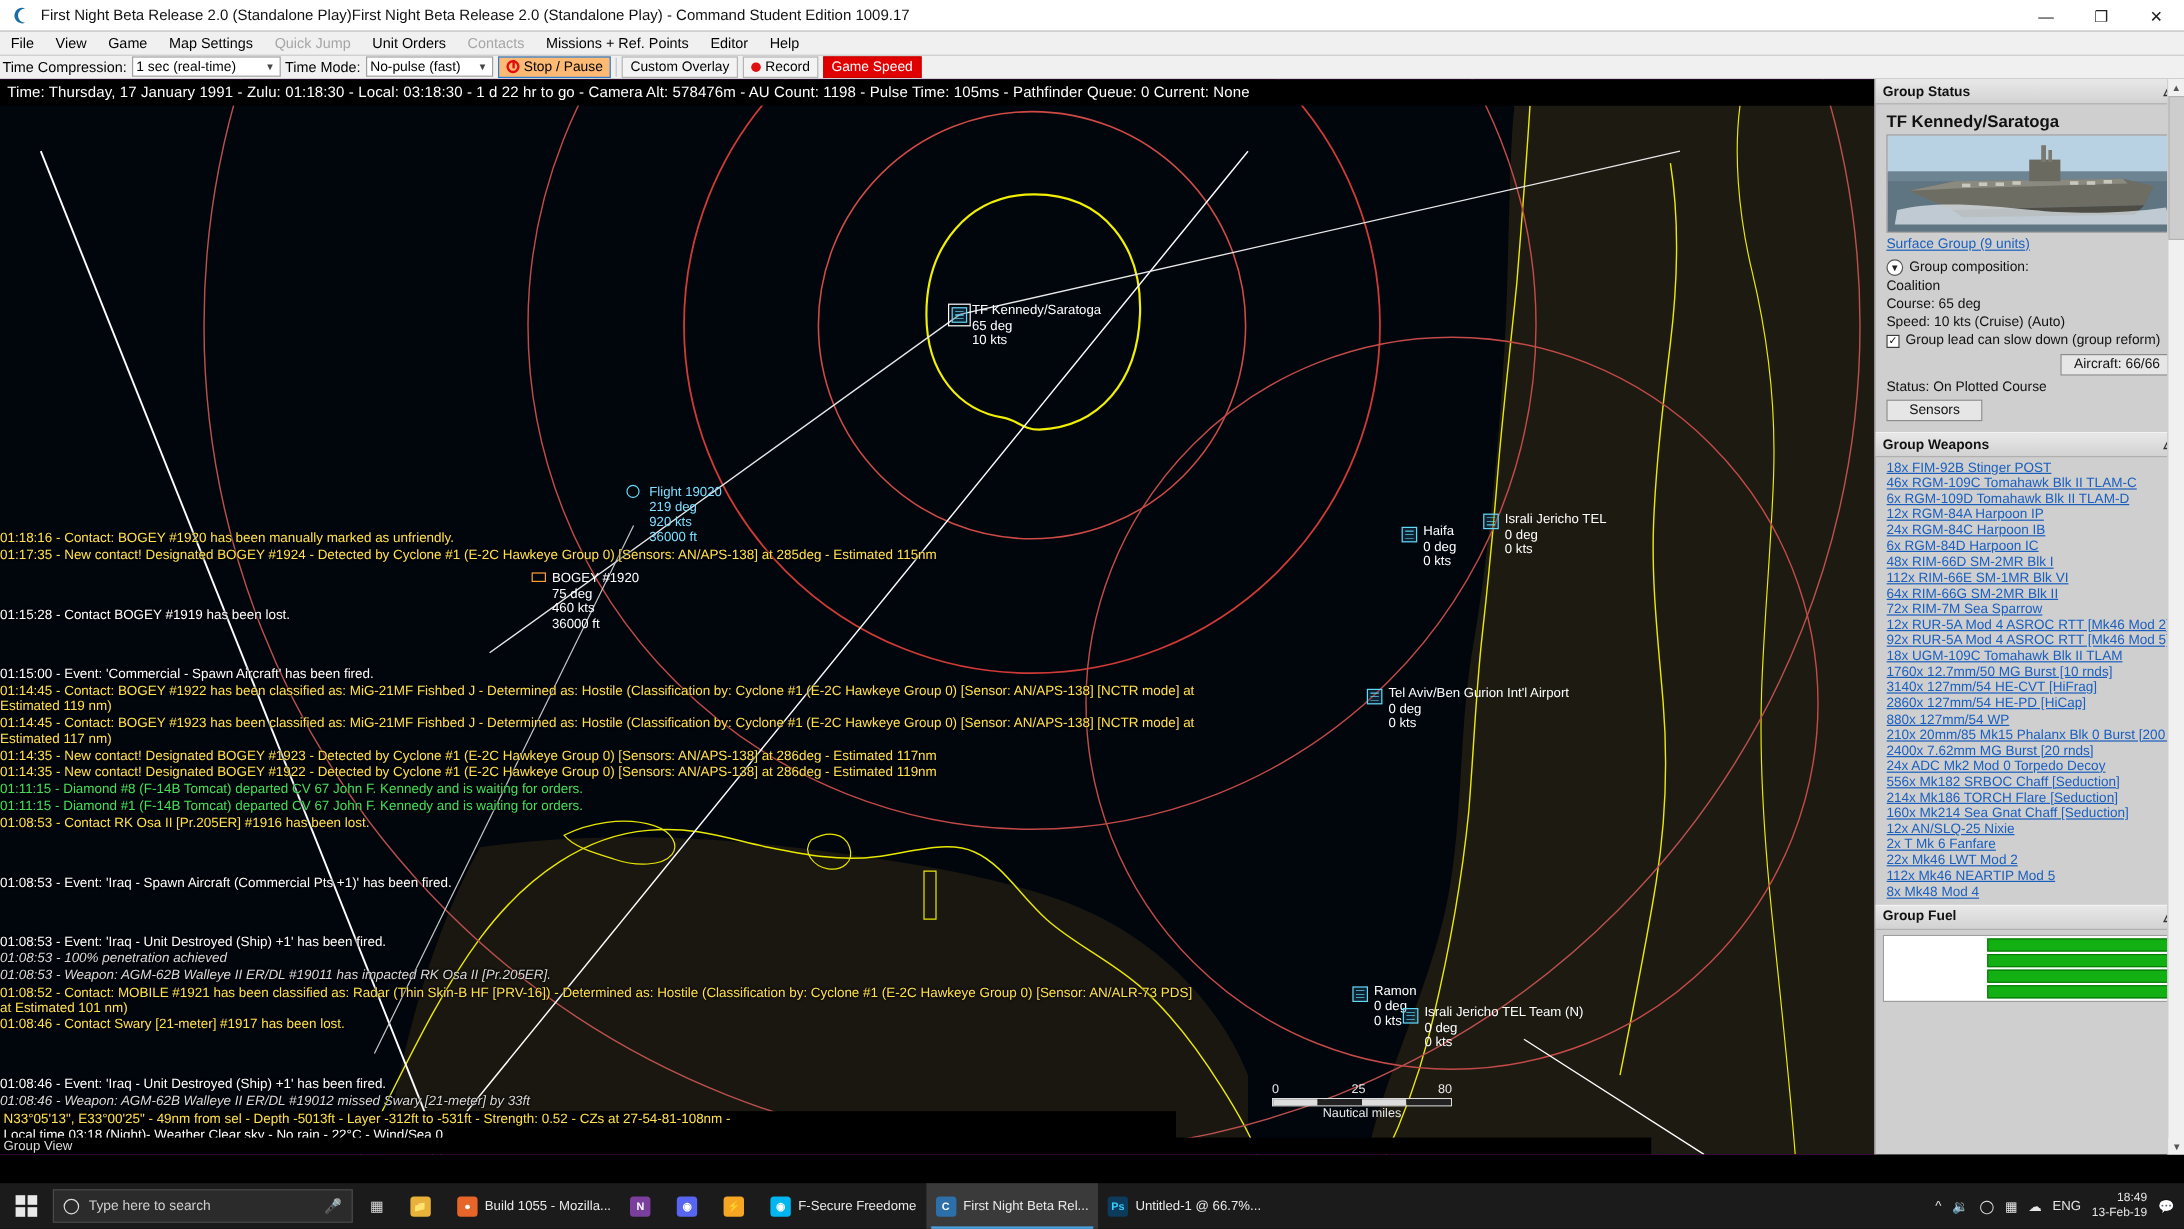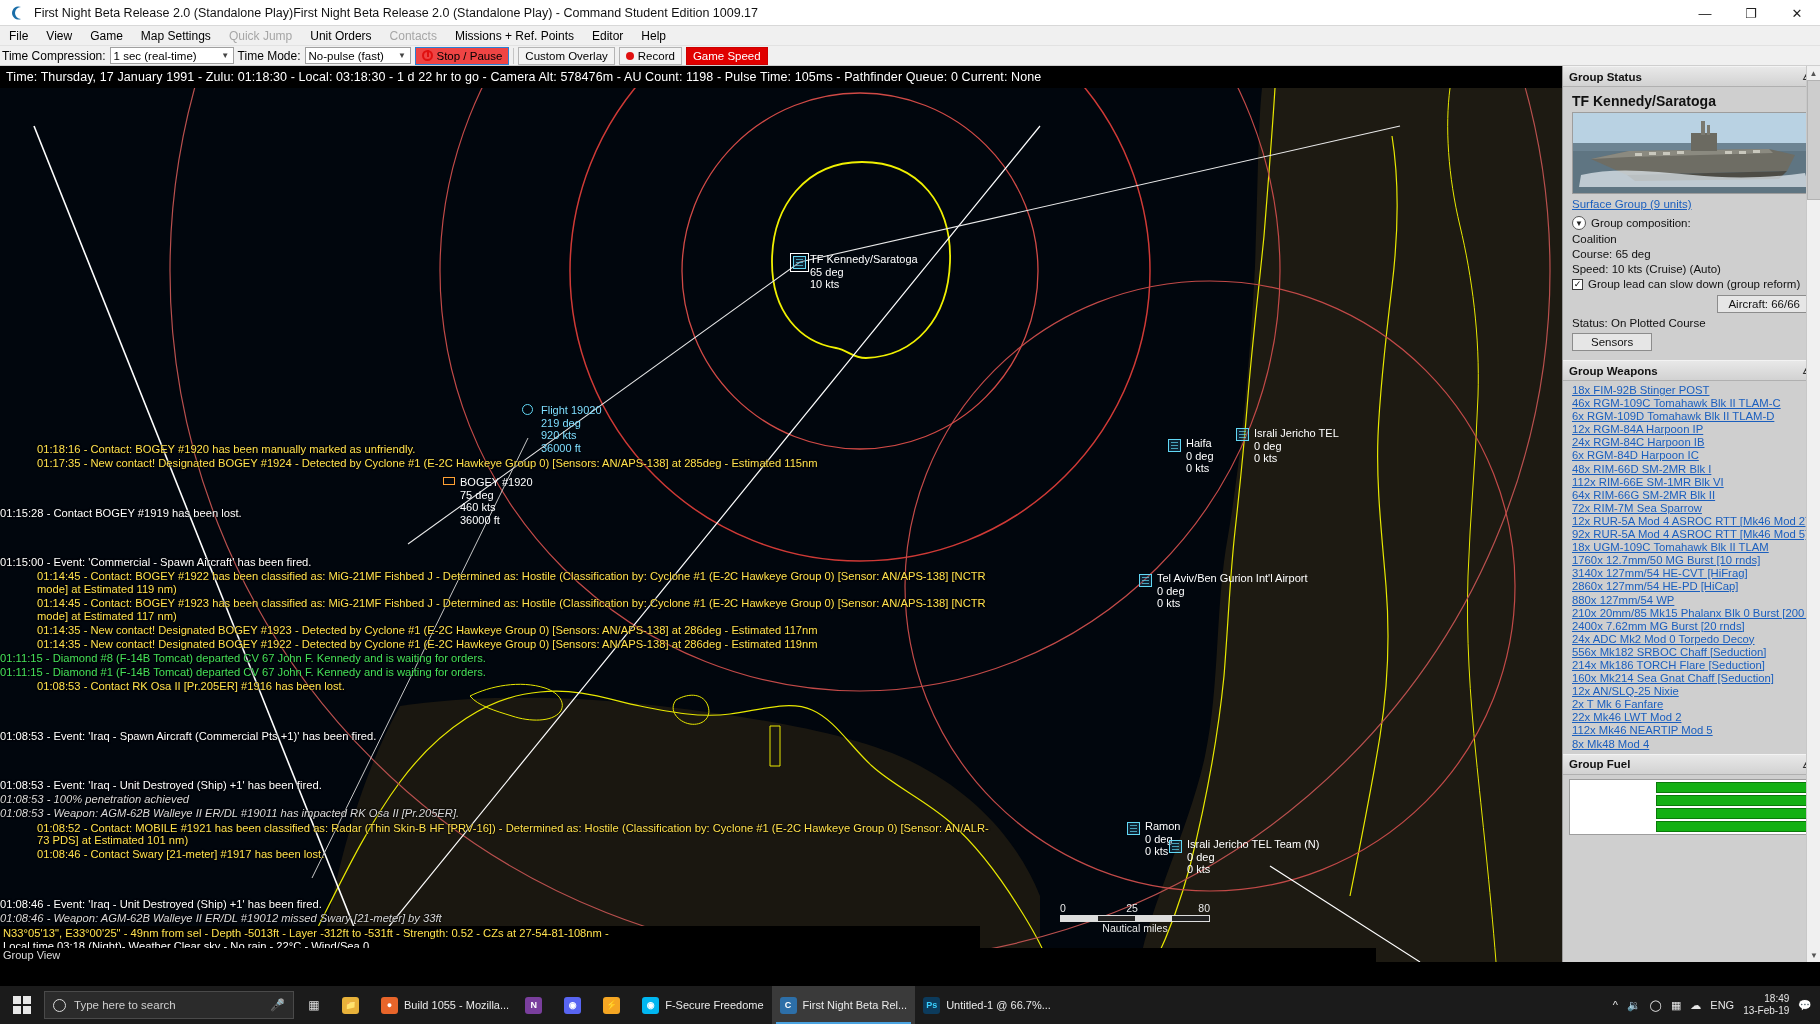--- a/index.html
+++ b/index.html
@@ -44,21 +44,21 @@
     height:17px;background:#fff;border:1px solid #a0a0a0;display:flex;align-items:center;
     font-size:11.5px;padding-left:3px;color:#000;position:relative;
   }
   .combo .arrow{
     margin-left:auto;width:15px;text-align:center;font-size:8px;color:#444;
   }
   .tbtn{
     height:18px;border:1px solid #b4b4b4;background:#f3f3f3;display:flex;align-items:center;
     gap:4px;padding:0 6px;font-size:11.5px;color:#000;white-space:nowrap;
   }
-  .tbtn.focus{ border:1px solid #2a7fd4; background:#ef4444;}
+  .tbtn.focus{ border:1px solid #2a7fd4; background:#fdba74;}
   .sep{width:1px;height:16px;background:#c5c5c5;}
   .dot-red{width:8px;height:8px;border-radius:50%;background:#e01010;flex:none;}
   .stop-ico{
     width:11px;height:11px;border-radius:50%;border:2px solid #e01010;position:relative;flex:none;
   }
   .stop-ico:after{content:"";position:absolute;left:3.5px;top:-2px;width:2px;height:7px;background:#e01010;}
   #gamespeed{
     background:#e00000;color:#fff;font-size:11.5px;height:18px;display:flex;align-items:center;
     padding:0 6px;white-space:nowrap;border:1px solid #c00;
   }
@@ -85,21 +85,21 @@
     background:repeating-linear-gradient(0deg,#62d8f5 0 1px,transparent 1px 3px);opacity:.7;}
   .unitbox.sel{outline:1px solid #ffffff;outline-offset:2px;}
   .ucircle{position:absolute;width:11px;height:11px;border-radius:50%;border:1.5px solid #62d8f5;}
   .urect-amber{position:absolute;width:12px;height:8px;border:1.5px solid #ffa033;}
   
   #msglog{
     position:absolute;left:0;bottom:36px;width:1000px;
     font-size:11.2px;line-height:12.6px;
   }
   #msglog .m{ margin-bottom:1.5px; text-shadow:0 0 2px #000,0 0 2px #000; }
-  #msglog .m.yellow{color:#ffe14d;margin-left:37px;}
+  #msglog .m.yellow{color:#ffe14d;}
   #msglog .m.white{color:#ffffff;margin-top:37px;}
   #msglog .m.green{color:#44e05a;}
   #msglog .m.grey{color:#d9d9d9;font-style:italic;}
   #statusline{
     position:absolute;left:0;bottom:8px;width:980px;background:#000;
     color:#ffe14d;font-size:11.2px;line-height:13px;padding:1px 3px;
   }
   #statusline .l2{color:#ffffff;}
   #groupview{
     position:absolute;left:0;bottom:0;height:14px;width:1376px;background:#000;

